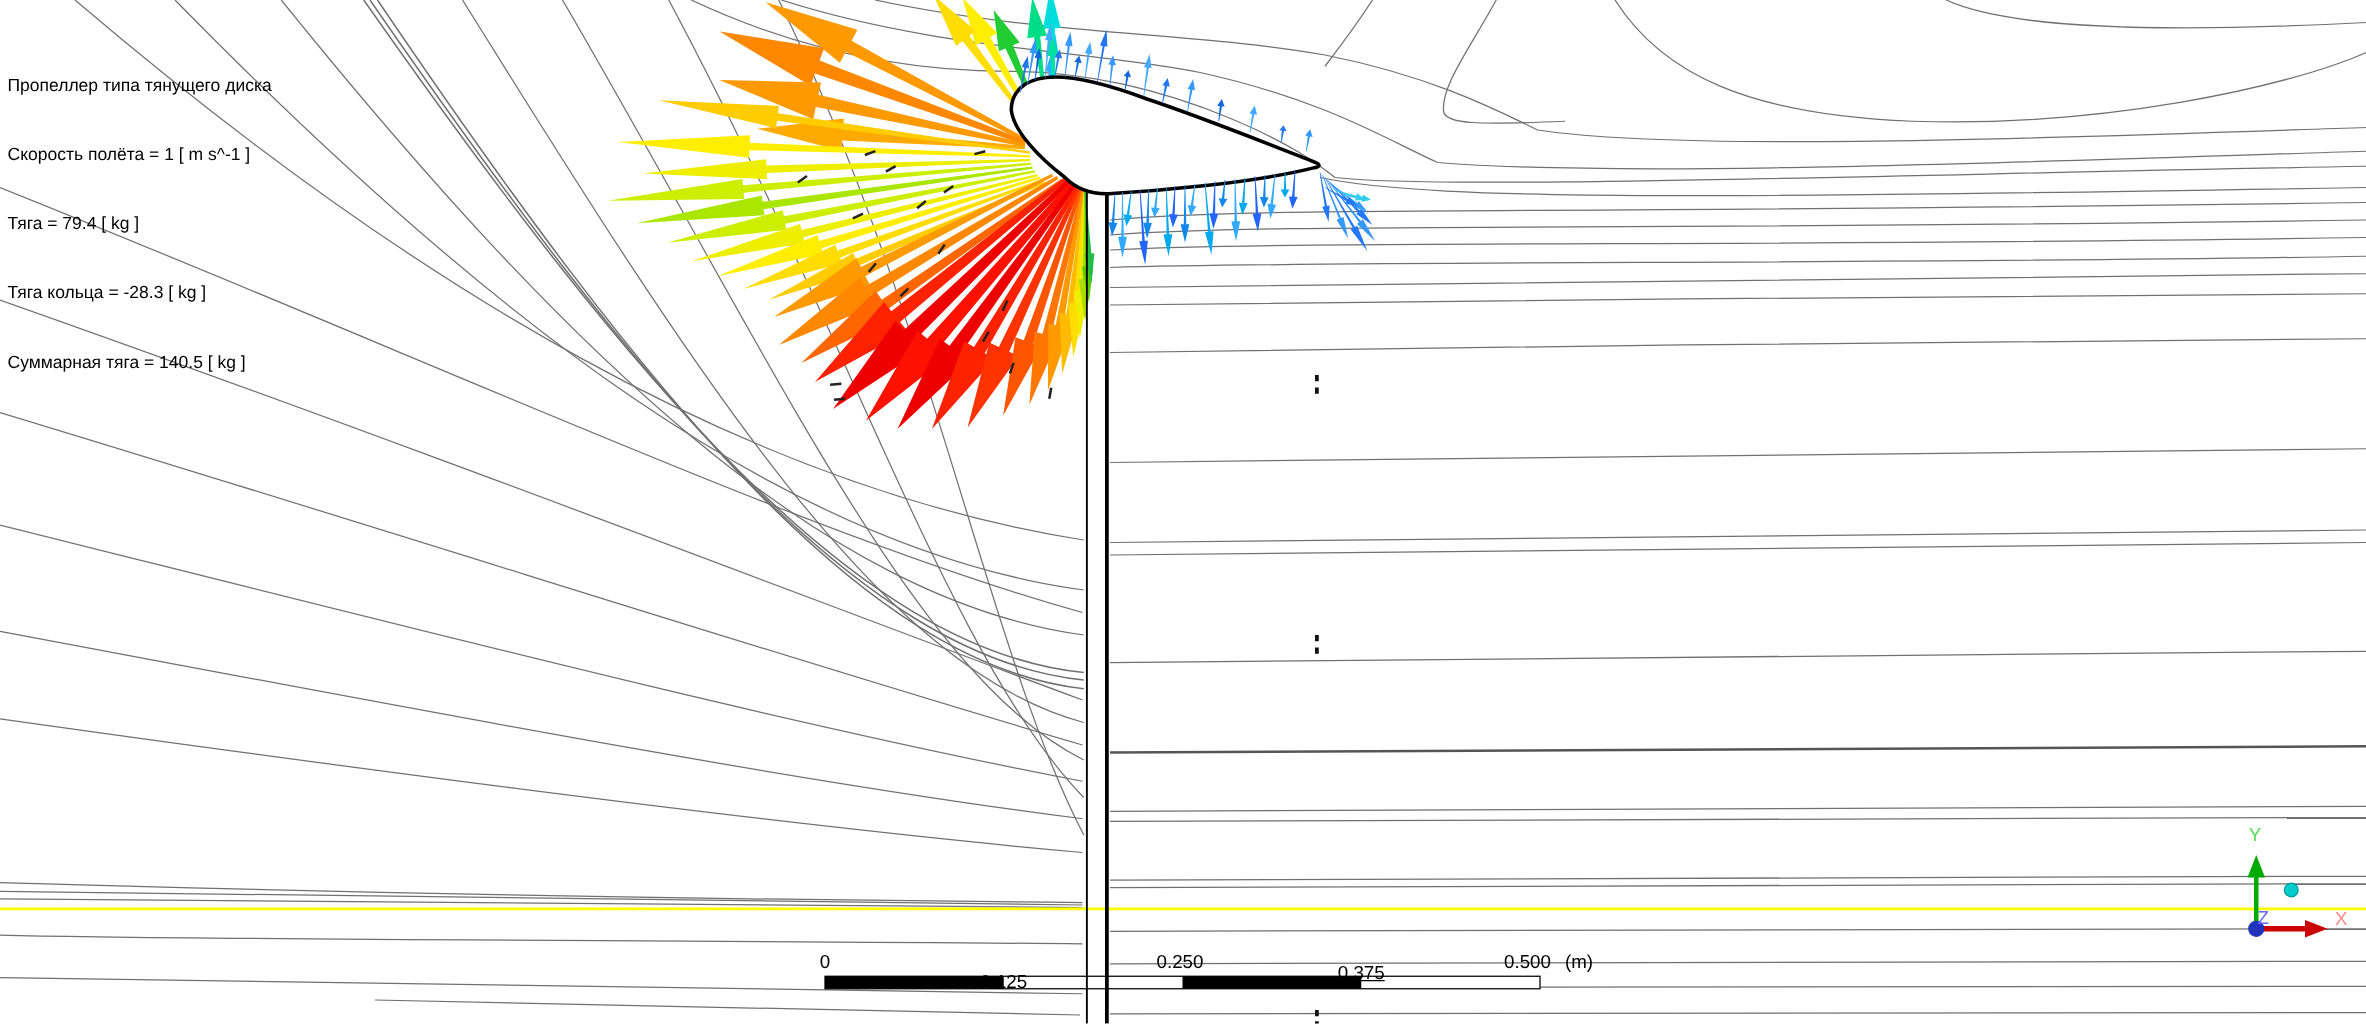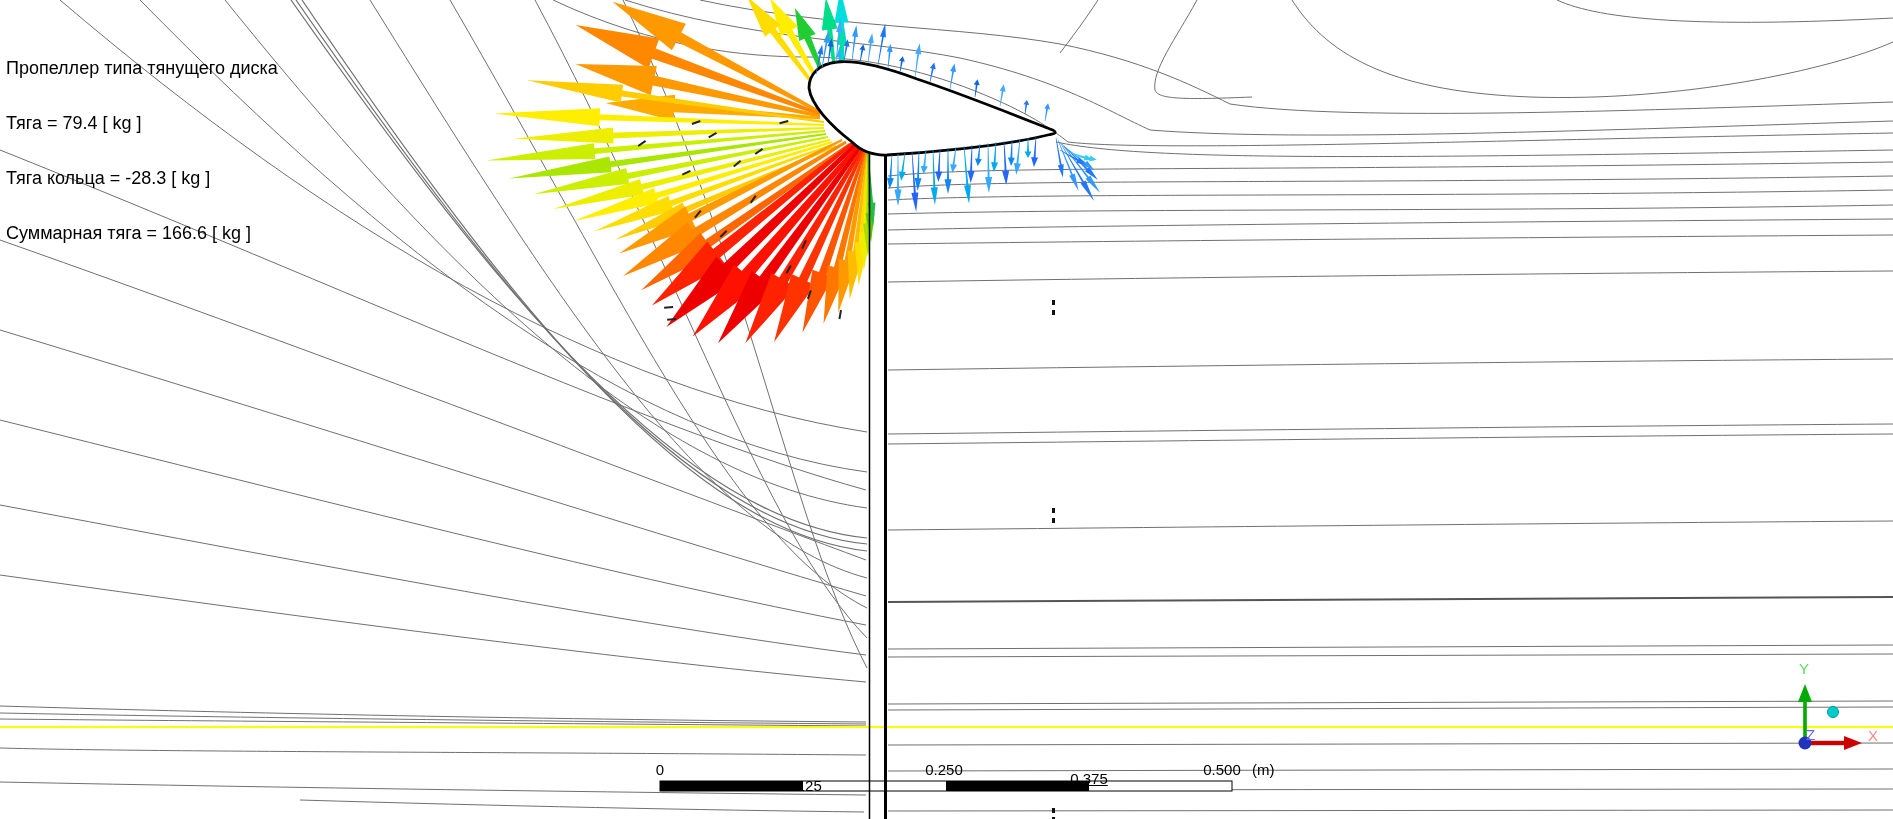--- a/index.html
+++ b/index.html
@@ -1,19 +1,19 @@
 <!DOCTYPE html>
 <html><head>
 <meta charset="utf-8">
 <style>
   html,body{margin:0;padding:0;background:#fff;}
   #viewport{position:relative;width:1893px;height:819px;background:#ffffff;overflow:hidden;
             font-family:"Liberation Sans", sans-serif;}
   #scene{position:absolute;left:0;top:0;}
-  .ann{position:absolute;left:6px;top:22px;color:#000;font-size:18px;line-height:18.4px;white-space:pre;}
+  .ann{position:absolute;left:6px;top:22px;color:#000;font-size:14px;line-height:18.4px;white-space:pre;}
   .ann .unit{font-weight:bold;padding-left:6px;}
   .lbl{position:absolute;color:#000;font-size:15px;white-space:nowrap;transform:translateX(-50%);}
   .lbl.left{transform:none;}
   .tlabel{position:absolute;font-size:15px;font-weight:bold;}
 </style>
 </head>
 <body>
 
 <div id="viewport">
 
@@ -187,23 +187,24 @@
       <rect x="1803.2" y="700" width="3.6" height="43" fill="#00aa00"></rect>
       <polygon points="1805,684 1798,702 1812,702" fill="#00aa00"></polygon>
       <rect x="1805" y="740.8" width="43" height="4.4" fill="#cc0000"></rect>
       <polygon points="1862,743 1844,736 1844,750" fill="#cc0000"></polygon>
       <circle cx="1805" cy="743" r="6.5" fill="#2233bb"></circle>
       <circle cx="1833" cy="712" r="5.5" fill="#00cccc" stroke="#009999" stroke-width="1"></circle>
     </svg>
 
   <div class="ann">
     <div>Пропеллер типа тянущего диска</div>
+    <div>Скорость полёта = 1 [ m s^-1 ]</div>
     <div>Тяга = 79.4 [ kg ]</div>
     <div>Тяга кольца = -28.3 [ kg ]</div>
-    <div>Суммарная тяга = 166.6 [ kg ]</div>
+    <div>Суммарная тяга = 140.5 [ kg ]</div>
   </div>
 
   <span class="lbl" style="left:660px;top:761px;">0</span>
   <span class="lbl" style="left:944px;top:761px;">0.250</span>
   <span class="lbl" style="left:1222px;top:761px;">0.500</span>
   <span class="lbl left" style="left:1252px;top:761px;">(m)</span>
   <span class="lbl" style="left:803px;top:777px;">0.125</span>
   <span class="lbl" style="left:1089px;top:770px;text-decoration:underline;">0.375</span>
 
   <span class="tlabel" style="left:1799px;top:660px;color:#55dd55;font-weight:normal;">Y</span>

